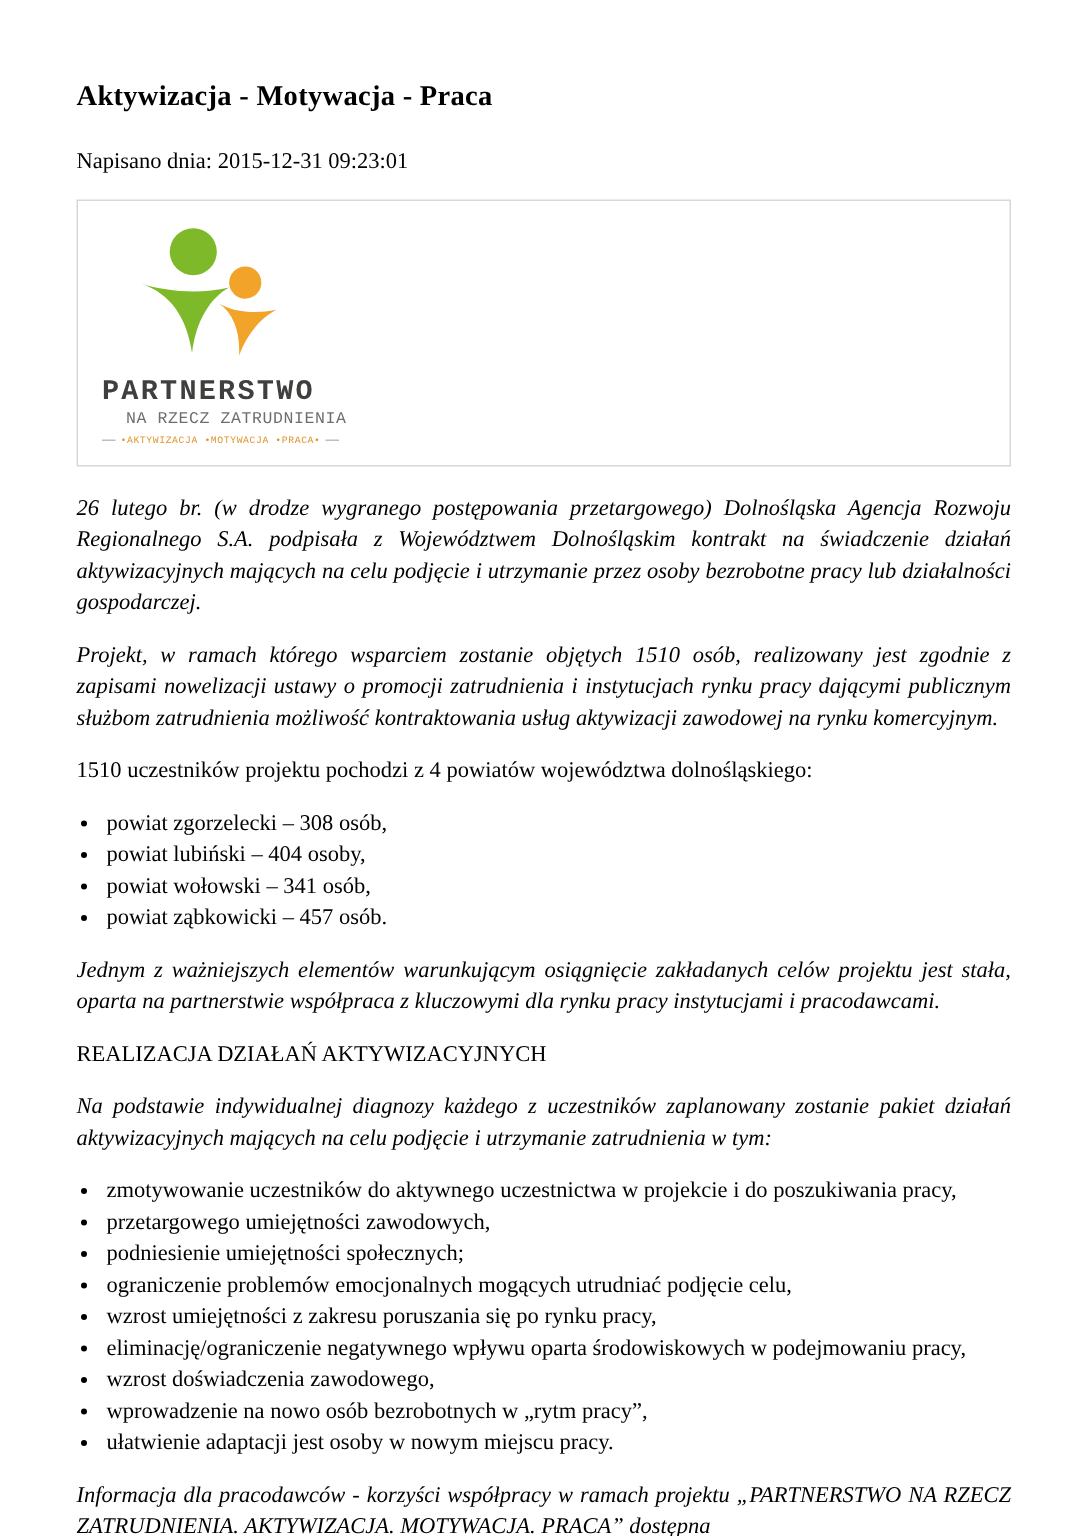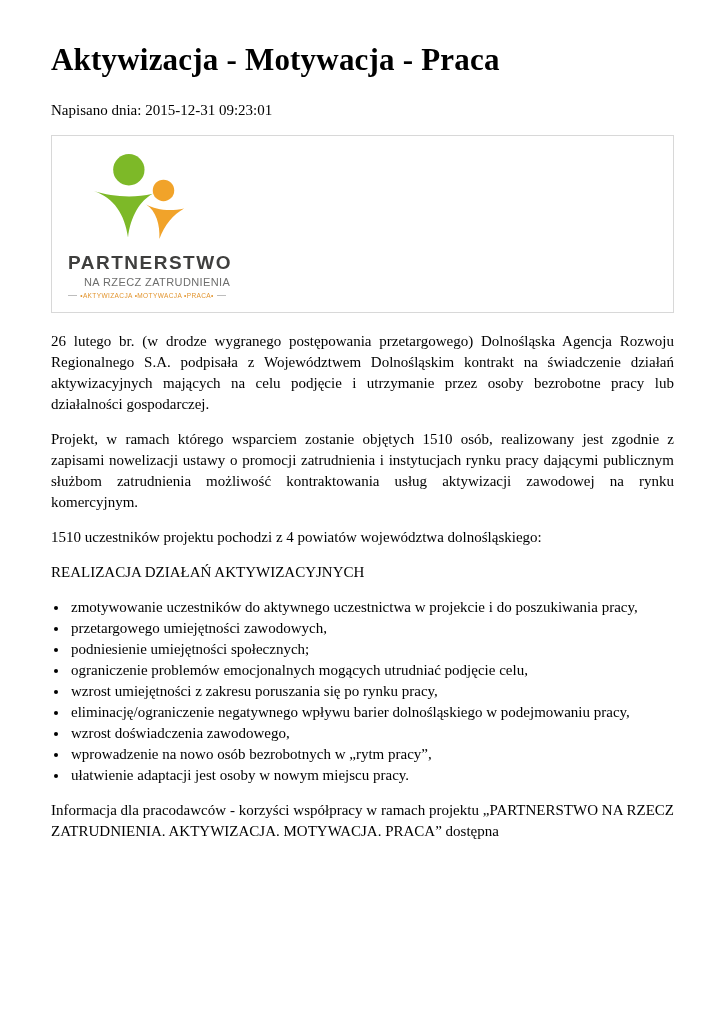--- a/index.html
+++ b/index.html
@@ -7,37 +7,38 @@
   body {
     width: 725px;
     min-height: 1024px;
     color: #000000;
     font-family: "Liberation Serif", "DejaVu Serif", serif;
     font-size: 15px;
   }
   .page { padding: 42px 51px 30px 51px; }
 
   h1.page-title {
-    font-size: 31px;
+    font-size: 19px;
     font-weight: bold;
     letter-spacing: 0.2px;
     margin-bottom: 22px;
+    margin-top: 12px;
   }
 
   .date-line { margin-bottom: 14px; line-height: 21px; }
 
   .logo-box {
     border: 1px solid #d8d8d8;
     width: 100%;
     height: 178px;
     padding: 6px 0 0 16px;
     margin-bottom: 18px;
     background: #ffffff;
   }
-  .logo { width: 158px; font-family: Liberation Sans, sans-serif; }
+  .logo { width: 158px; font-family: Liberation Mono, monospace; }
   .logo-figures { display: block; margin: 0 auto; }
   .logo-name {
     font-weight: bold;
     font-size: 19px;
     letter-spacing: 1.5px;
     color: #3f3f3e;
     white-space: nowrap;
   }
   .logo-sub {
     font-size: 11px;
@@ -53,20 +54,21 @@
     font-size: 6.5px;
     letter-spacing: 0.4px;
     color: #e2952f;
     white-space: nowrap;
   }
 
   p.body-par {
     text-align: justify;
     line-height: 21px;
     margin-bottom: 14px;
+    font-style: italic;
   }
   p.plain-par { line-height: 21px; margin-bottom: 14px; }
 
   ul.bullet-list {
     list-style: disc;
     margin: 0 0 14px 0;
     padding-left: 18px;
     line-height: 21px;
   }
   ul.bullet-list li { padding-left: 2px; }
@@ -97,32 +99,40 @@
       </div>
     </div>
   </div>
 
   <p class="body-par">26 lutego br. (w drodze wygranego postępowania przetargowego) Dolnośląska Agencja Rozwoju Regionalnego S.A. podpisała z Województwem Dolnośląskim kontrakt na świadczenie działań aktywizacyjnych mających na celu podjęcie i utrzymanie przez osoby bezrobotne  pracy lub działalności gospodarczej.</p>
 
   <p class="body-par">Projekt, w ramach którego wsparciem zostanie objętych 1510 osób, realizowany jest zgodnie z zapisami nowelizacji ustawy o promocji zatrudnienia i instytucjach rynku pracy dającymi publicznym służbom zatrudnienia możliwość kontraktowania usług aktywizacji zawodowej na rynku komercyjnym.</p>
 
   <p class="plain-par">1510 uczestników projektu pochodzi z 4 powiatów województwa dolnośląskiego:</p>
 
+  <ul class="bullet-list">
+      <li>powiat zgorzelecki – 308 osób,</li>
+      <li>powiat lubiński – 404 osoby,</li>
+      <li>powiat wołowski – 341 osób,</li>
+      <li>powiat ząbkowicki – 457 osób.</li>
+    </ul>
 
+  <p class="body-par">Jednym z ważniejszych elementów warunkującym osiągnięcie zakładanych celów projektu jest stała, oparta na partnerstwie współpraca z kluczowymi dla rynku pracy instytucjami i pracodawcami.</p>
 
   <p class="plain-par">REALIZACJA DZIAŁAŃ AKTYWIZACYJNYCH</p>
 
+  <p class="body-par">Na podstawie indywidualnej diagnozy każdego z uczestników zaplanowany zostanie pakiet działań aktywizacyjnych mających na celu podjęcie i utrzymanie zatrudnienia w tym:</p>
 
   <ul class="bullet-list">
       <li>zmotywowanie uczestników do aktywnego uczestnictwa w projekcie i do poszukiwania pracy,</li>
       <li>przetargowego umiejętności zawodowych,</li>
       <li>podniesienie umiejętności społecznych;</li>
       <li>ograniczenie problemów emocjonalnych mogących utrudniać podjęcie celu,</li>
       <li>wzrost umiejętności z zakresu poruszania się po rynku pracy,</li>
-      <li>eliminację/ograniczenie negatywnego wpływu barier dolnośląskiego w podejmowaniu pracy,</li>
+      <li>eliminację/ograniczenie negatywnego wpływu oparta środowiskowych w podejmowaniu pracy,</li>
       <li>wzrost doświadczenia zawodowego,</li>
       <li>wprowadzenie na nowo osób bezrobotnych w „rytm pracy”,</li>
       <li>ułatwienie adaptacji jest osoby w nowym miejscu pracy.</li>
     </ul>
 
   <p class="body-par">
     <span>Informacja dla pracodawców - korzyści współpracy w ramach projektu „PARTNERSTWO NA RZECZ ZATRUDNIENIA. AKTYWIZACJA. MOTYWACJA. PRACA” dostępna </span>
   </p>
 
 </div>

